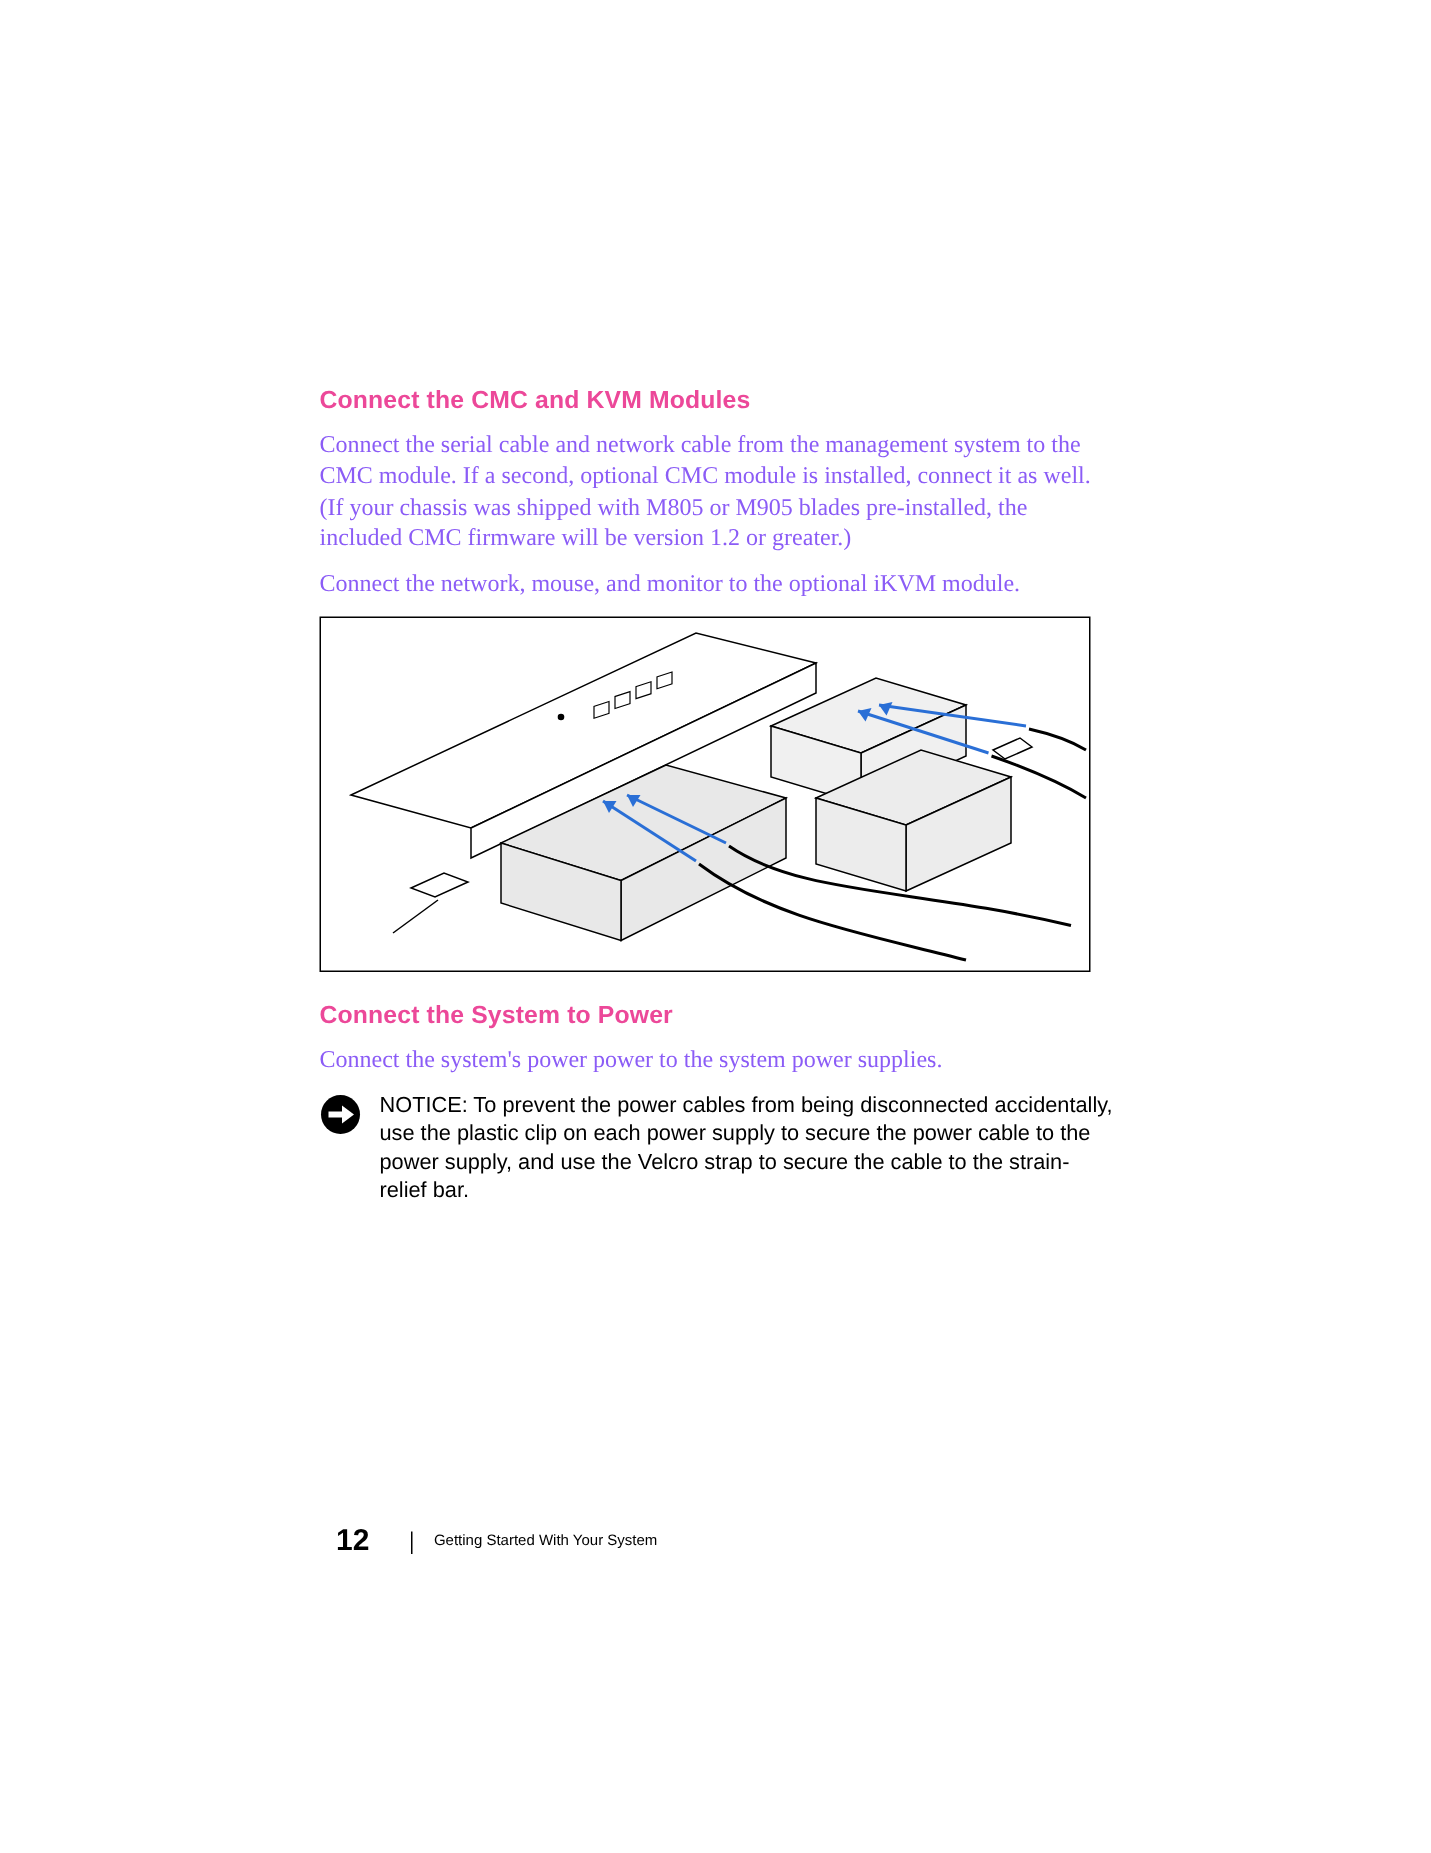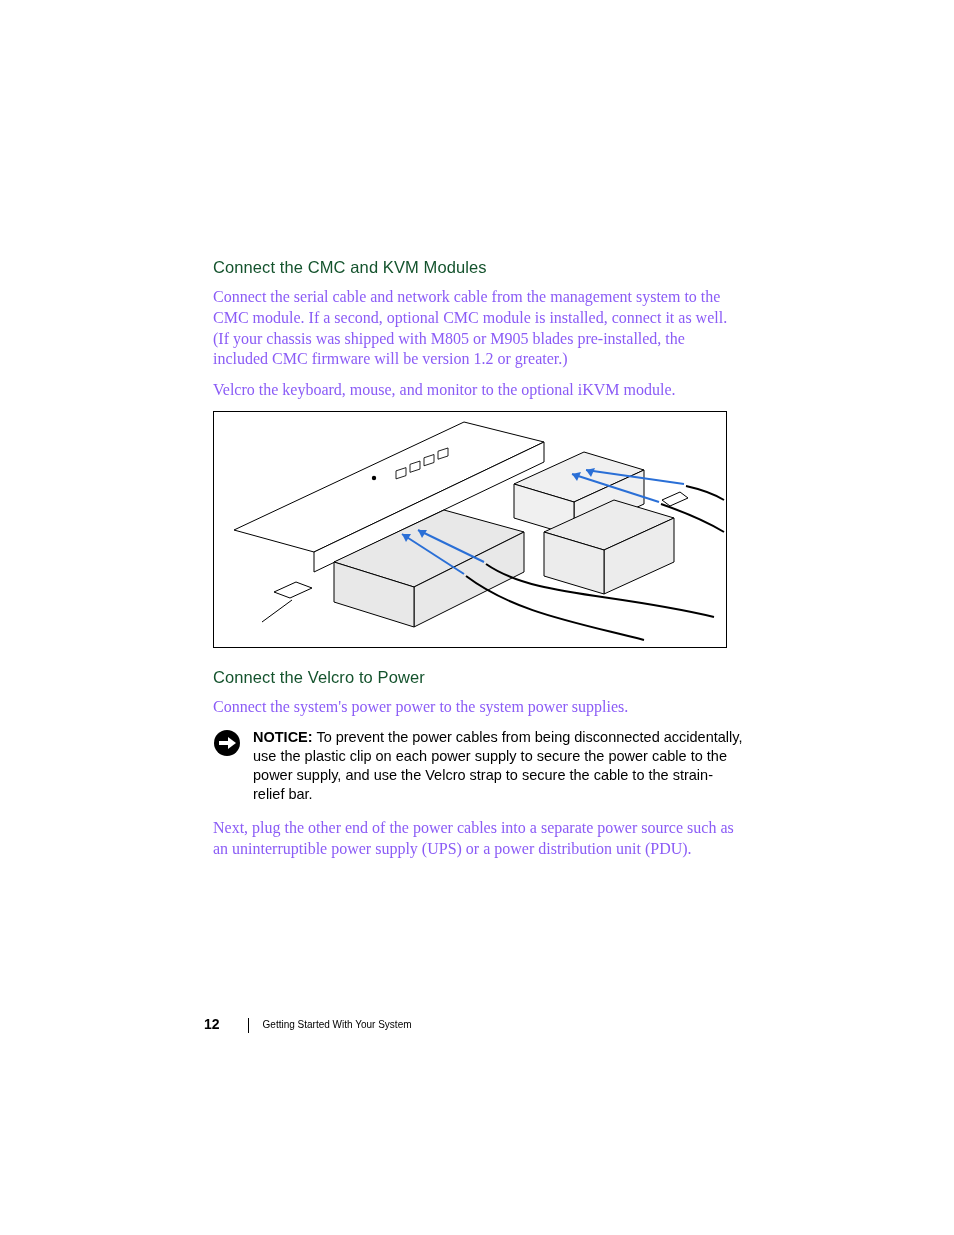--- a/index.html
+++ b/index.html
@@ -17,25 +17,25 @@
     height: 1235px;
   }
   .content {
     position: absolute;
     left: 213px;
     top: 258px;
     width: 530px;
   }
   .heading {
     font-family: "Helvetica Neue", Arial, sans-serif;
-    font-weight: 400;
+    font-weight: 700;
     font-size: 16.5px;
     letter-spacing: 0.1px;
     margin: 0 0 10px 0;
-    color: #14532d;
+    color: #ec4899;
   }
   .body-text {
     font-family: Georgia, "Times New Roman", serif;
     font-size: 16px;
     line-height: 1.30;
     margin: 0 0 10px 0;
     color: #8b5cf6;
   }
   .figure {
     width: 512px;
@@ -65,36 +65,37 @@
     margin-top: 1px;
   }
   .notice-text {
     font-family: "Helvetica Neue", Arial, sans-serif;
     font-size: 14.5px;
     line-height: 1.32;
     color: #000;
     width: 490px;
   }
   .notice-label {
-    font-weight: 700;
+    font-weight: 400;
   }
   .footer {
     position: absolute;
     left: 204px;
     top: 1016px;
     display: flex;
     align-items: center;
     font-family: "Helvetica Neue", Arial, sans-serif;
     font-size: 14px;
     color: #000;
   }
   .footer-page {
     font-weight: 700;
-    font-size: 14px;
+    font-size: 20px;
     margin-right: 28px;
+    margin-left: 20px;
   }
   .footer-sep {
     display: inline-block;
     width: 1px;
     height: 15px;
     background: #000;
     margin-right: 14px;
     position: relative;
     top: 1px;
   }
@@ -104,21 +105,21 @@
   }
 </style>
 </head>
 <body>
 
 <div class="page">
   <div class="content">
 
     <h3 class="heading">Connect the CMC and KVM Modules</h3>
     <p class="body-text">Connect the serial cable and network cable from the management system to the CMC module. If a second, optional CMC module is installed, connect it as well. (If your chassis was shipped with M805 or M905 blades pre-installed, the included CMC firmware will be version 1.2 or greater.)</p>
-    <p class="body-text">Velcro the keyboard, mouse, and monitor to the optional iKVM module.</p>
+    <p class="body-text">Connect the network, mouse, and monitor to the optional iKVM module.</p>
 
     <div class="figure">
       <svg viewBox="0 0 512 235" xmlns="http://www.w3.org/2000/svg">
 
         <g stroke="#000" stroke-width="1" fill="#fff">
           <polygon points="20,118 250,10 330,30 100,140"></polygon>
           <polygon points="100,140 330,30 330,50 100,160"></polygon>
         </g>
 
         <g stroke="#000" stroke-width="1" fill="#e8e8e8">
@@ -176,39 +177,38 @@
 
         <g stroke="#000" stroke-width="1" fill="#fff">
           <path d="M 60 180 l 22 -10 l 16 6 l -22 10 z"></path>
           <line x1="78" y1="188" x2="48" y2="210"></line>
         </g>
 
         <circle cx="160" cy="66" r="2.2" fill="#000"></circle>
       </svg>
     </div>
 
-    <h3 class="heading">Connect the Velcro to Power</h3>
+    <h3 class="heading">Connect the System to Power</h3>
     <p class="body-text">Connect the system's power power to the system power supplies.</p>
 
     <div class="notice">
       <div class="notice-icon">
         <svg viewBox="0 0 28 28" xmlns="http://www.w3.org/2000/svg">
           <circle cx="14" cy="14" r="13" fill="#000"></circle>
           <g fill="#fff">
             <rect x="6" y="12" width="10" height="4"></rect>
             <polygon points="15,8 23,14 15,20"></polygon>
           </g>
         </svg>
       </div>
       <div class="notice-text">
         <span class="notice-label">NOTICE:</span><span> To prevent the power cables from being disconnected accidentally, use the plastic clip on each power supply to secure the power cable to the power supply, and use the Velcro strap to secure the cable to the strain-relief bar.</span>
       </div>
     </div>
 
-    <p class="body-text">Next, plug the other end of the power cables into a separate power source such as an uninterruptible power supply (UPS) or a power distribution unit (PDU).</p>
   </div>
 
   <div class="footer">
     <span class="footer-page">12</span>
     <span class="footer-sep"></span>
     <span class="footer-title">Getting Started With Your System</span>
   </div>
 </div>
 
 </body></html>

